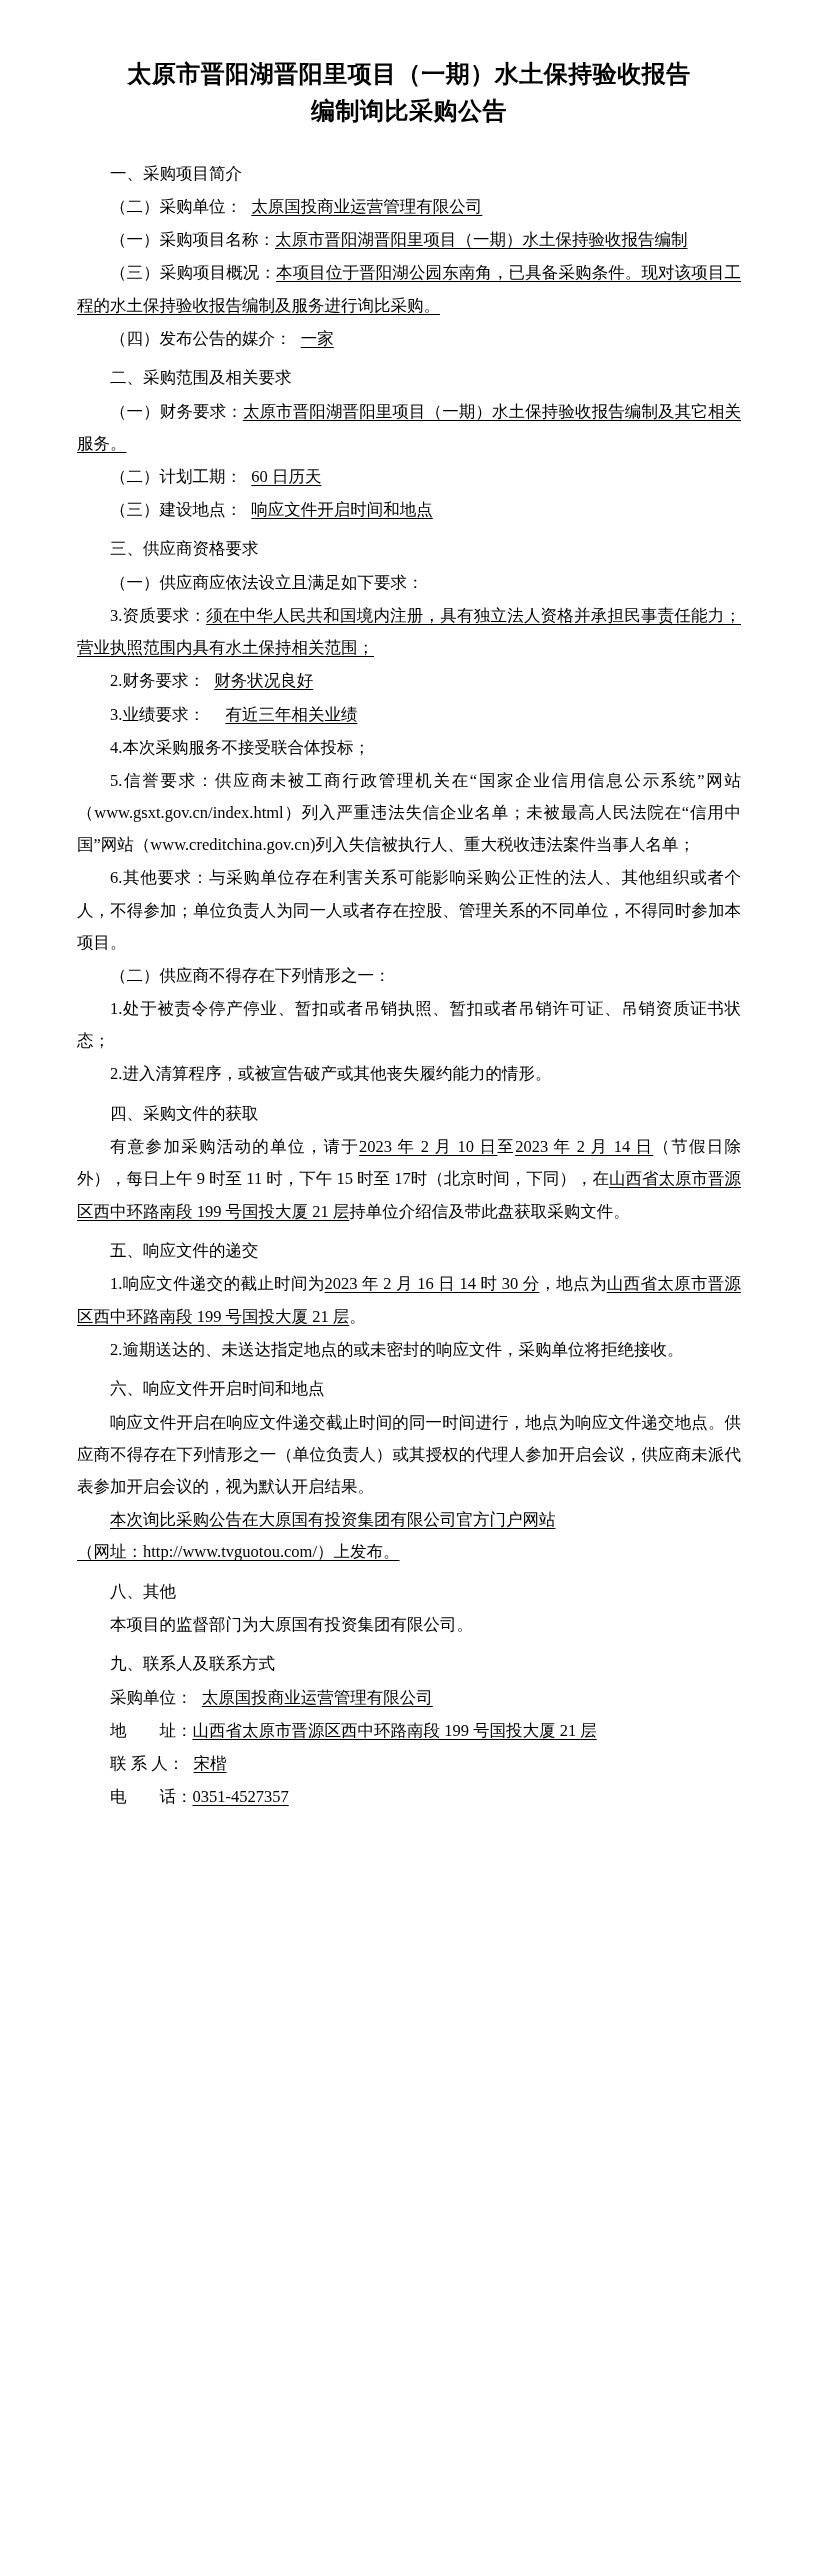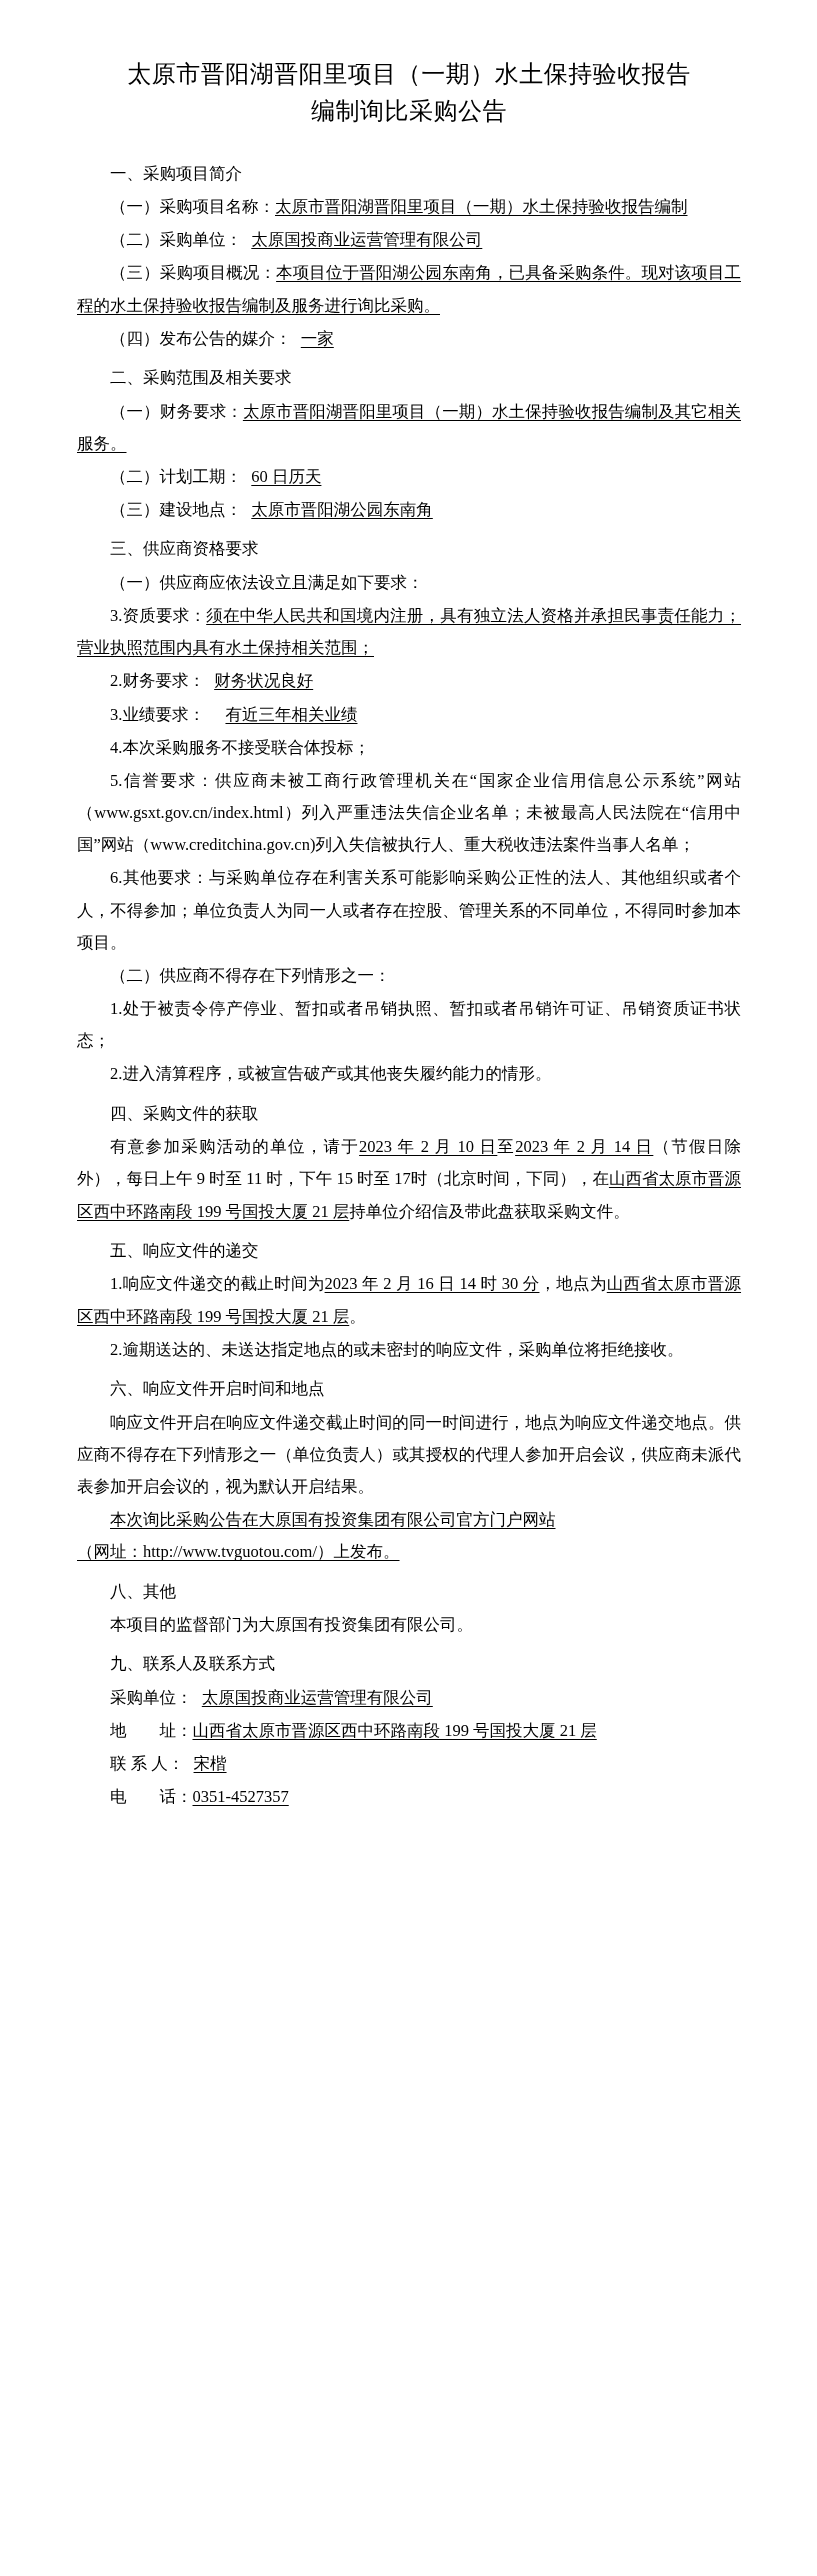--- a/index.html
+++ b/index.html
@@ -15,21 +15,21 @@
     width: 818px;
     min-height: 2792px;
     box-sizing: border-box;
     padding: 46px 77px 62px 77px;
     background: #ffffff;
     position: relative;
   }
   .doc-title {
     text-align: center;
     font-size: 24px;
-    font-weight: normal;
+    font-weight: bold;
     line-height: 1.55;
     letter-spacing: 0.5px;
     margin: 10.3px 0 27px 0;
   }
   .doc-title .line {
     display: block;
   }
   .section-head {
     font-size: 16.5px;
     font-weight: normal;
@@ -60,29 +60,29 @@
 <body>
 
 <div class="page">
 
   <div class="doc-title">
     <span class="line">太原市晋阳湖晋阳里项目（一期）水土保持验收报告</span>
     <span class="line">编制询比采购公告</span>
   </div>
 
   <div class="section-head">一、采购项目简介</div>
+  <p class="para"><span>（二）采购单位：</span><span class="sp sp-sm"></span><span class="u">太原国投商业运营管理有限公司</span><span class="sp sp-md"></span></p>
   <p class="para"><span>（一）采购项目名称：</span><span class="u">太原市晋阳湖晋阳里项目（一期）水土保持验收报告编制</span></p>
-  <p class="para"><span>（二）采购单位：</span><span class="sp sp-sm"></span><span class="u">太原国投商业运营管理有限公司</span><span class="sp sp-md"></span></p>
   <p class="para"><span>（三）采购项目概况：</span><span class="u">本项目位于晋阳湖公园东南角，已具备采购条件。现对该项目工程的水土保持验收报告编制及服务进行询比采购。</span></p>
   <p class="para"><span>（四）发布公告的媒介：</span><span class="sp sp-sm"></span><span class="u">一家</span><span class="sp sp-sm"></span></p>
 
   <div class="section-head">二、采购范围及相关要求</div>
   <p class="para"><span>（一）财务要求：</span><span class="u">太原市晋阳湖晋阳里项目（一期）水土保持验收报告编制及其它相关服务。</span></p>
   <p class="para"><span>（二）计划工期：</span><span class="sp sp-sm"></span><span class="u">60 日历天</span><span class="sp sp-md"></span></p>
-  <p class="para"><span>（三）建设地点：</span><span class="sp sp-sm"></span><span class="u">太原市晋阳湖公园东南角</span><span class="sp sp-sm"></span></p>
+  <p class="para"><span>（三）建设地点：</span><span class="sp sp-sm"></span><span class="u">响应文件开启时间和地点</span><span class="sp sp-sm"></span></p>
 
   <div class="section-head">三、供应商资格要求</div>
   <p class="para">（一）供应商应依法设立且满足如下要求：</p>
   <p class="para"><span>3.资质要求：</span><span class="u">须在中华人民共和国境内注册，具有独立法人资格并承担民事责任能力；营业执照范围内具有水土保持相关范围；</span></p>
   <p class="para"><span>2.财务要求：</span><span class="sp sp-sm"></span><span class="u">财务状况良好</span><span class="sp sp-md"></span></p>
   <p class="para"><span>3.业绩要求：</span><span class="sp sp-md"></span><span class="u">有近三年相关业绩</span><span class="sp sp-md"></span></p>
   <p class="para">4.本次采购服务不接受联合体投标；</p>
   <p class="para">5.信誉要求：供应商未被工商行政管理机关在“国家企业信用信息公示系统”网站（www.gsxt.gov.cn/index.html）列入严重违法失信企业名单；未被最高人民法院在“信用中国”网站（www.creditchina.gov.cn)列入失信被执行人、重大税收违法案件当事人名单；</p>
   <p class="para">6.其他要求：与采购单位存在利害关系可能影响采购公正性的法人、其他组织或者个人，不得参加；单位负责人为同一人或者存在控股、管理关系的不同单位，不得同时参加本项目。</p>
   <p class="para">（二）供应商不得存在下列情形之一：</p>

